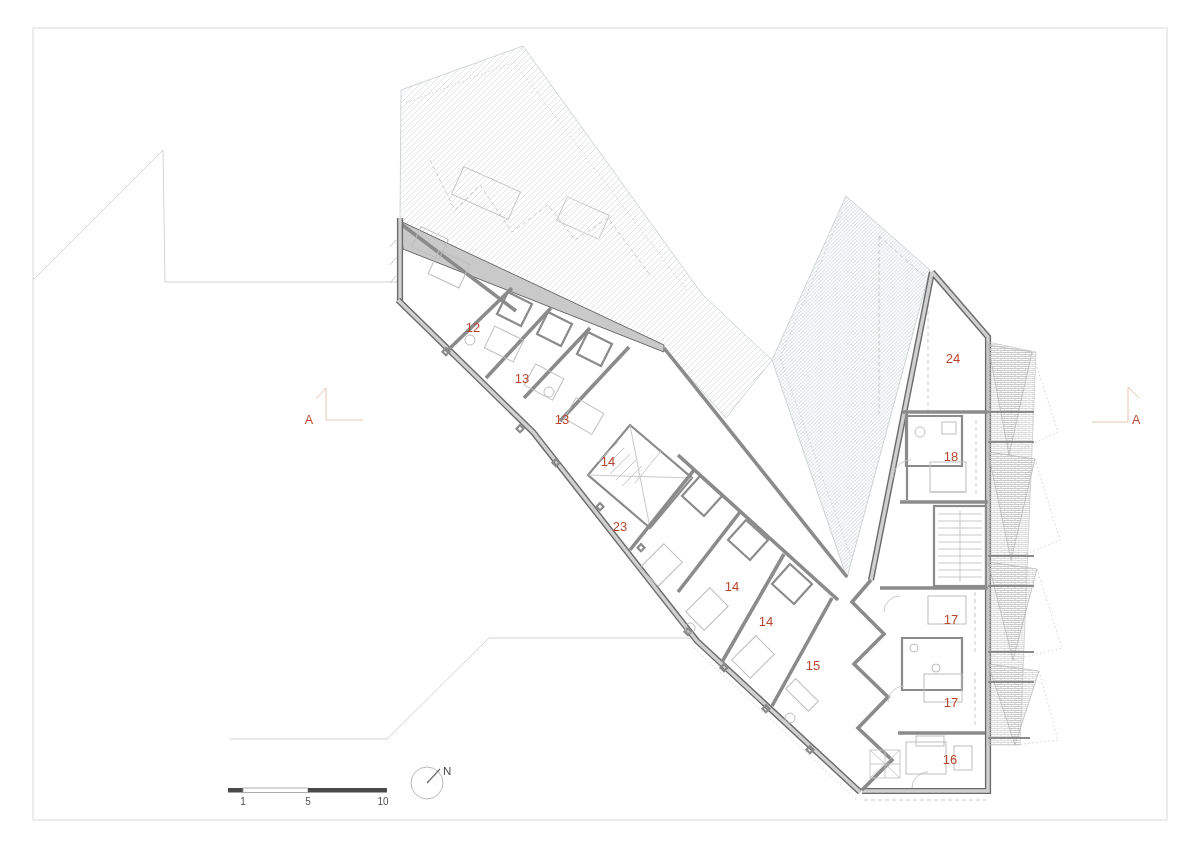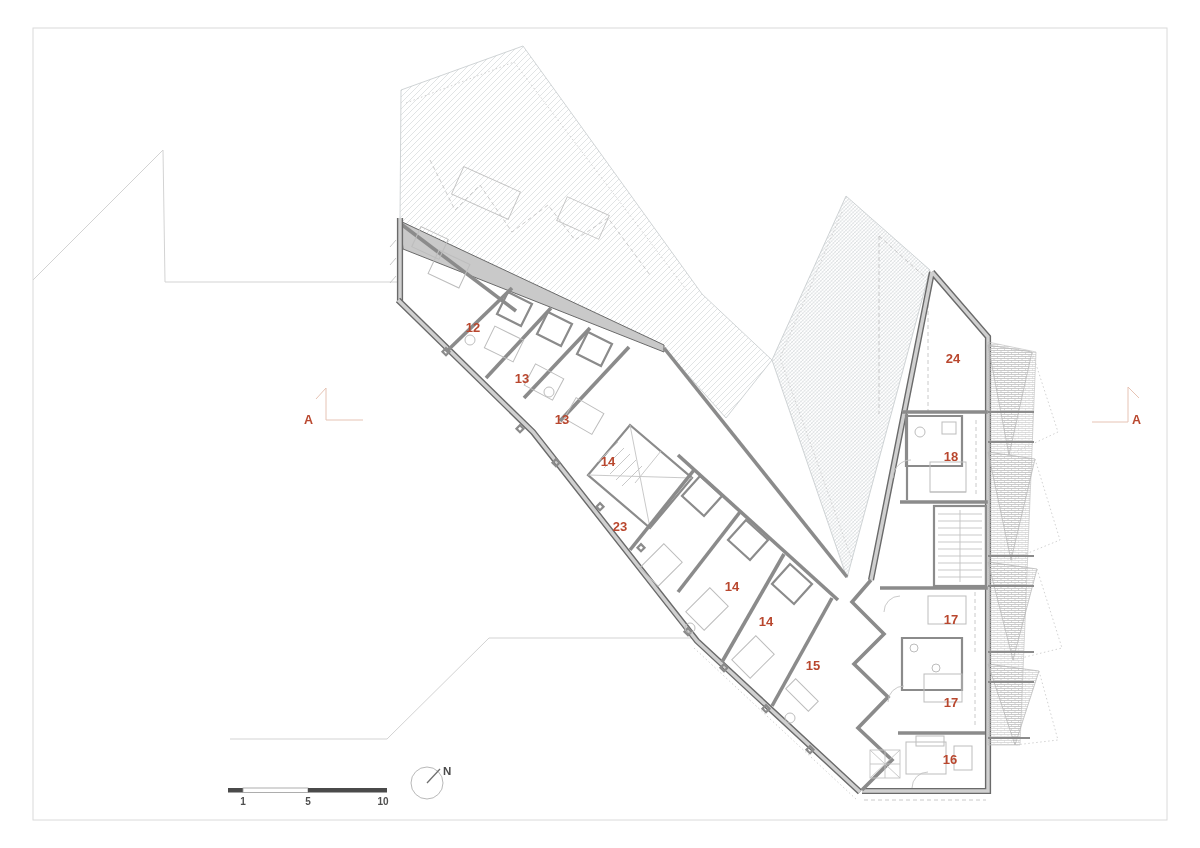--- a/index.html
+++ b/index.html
@@ -1,17 +1,17 @@
 <!DOCTYPE html>
 <html><head>
 <meta charset="utf-8">
 <style>
   html,body{margin:0;padding:0;background:#ffffff;}
   .page{position:relative;width:1200px;height:848px;background:#fff;overflow:hidden;
-        font-family:"Liberation Sans", sans-serif;font-weight:bold;}
+        font-family:"Liberation Sans", sans-serif;}
   svg{display:block;}
   
   .wo{stroke:#6a6a6a;stroke-width:6.2;fill:none;stroke-linejoin:miter;}
   .wi{stroke:#d0d0d0;stroke-width:3.4;fill:none;stroke-linejoin:miter;}
   .wm{stroke:#8b8b8b;stroke-width:3.6;fill:none;}
   .wm2{stroke:#8b8b8b;stroke-width:2.2;fill:none;}
   .wedge{fill:#c9c9c9;stroke:#6a6a6a;stroke-width:1;}
   .thin{stroke:#c3c3c3;stroke-width:0.9;fill:none;}
   .furn{stroke:#bdbdbd;stroke-width:1;fill:none;}
   .dash{stroke:#bcbcbc;stroke-width:0.8;fill:none;stroke-dasharray:4 3;}

